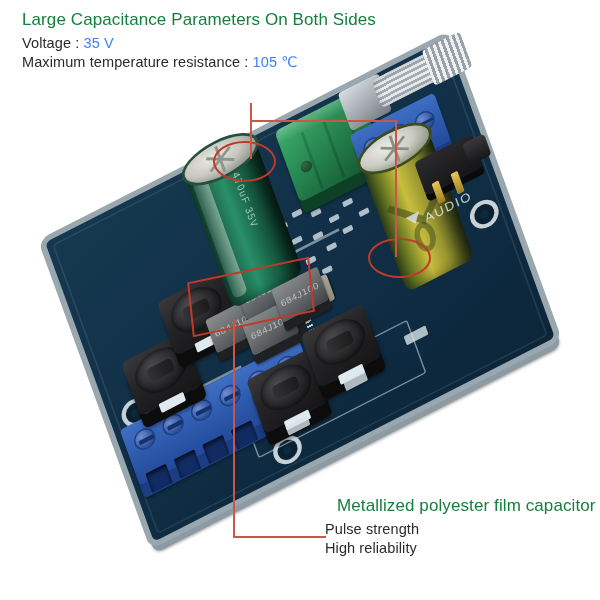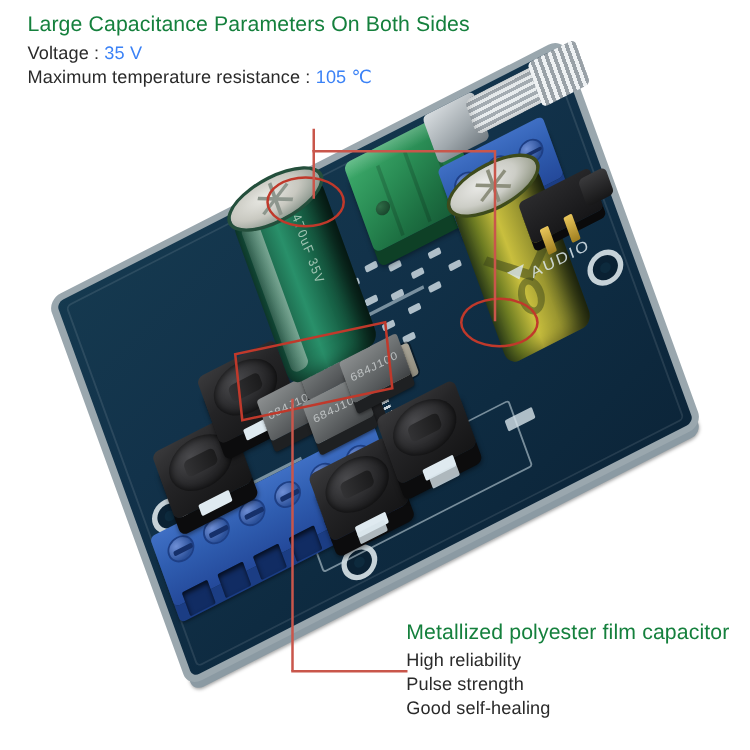--- a/index.html
+++ b/index.html
@@ -16,21 +16,21 @@
   .ann{position:absolute;white-space:nowrap;}
   .ann-title{color:#15803d;font-size:17px;letter-spacing:.1px;}
   .ann-line{color:#2a2a2a;font-size:14.5px;letter-spacing:.1px;}
   .val{color:#3b82f6;}
 
   #topText{left:22px;top:10px;}
   #topText .ann-title{position:static;display:block;margin-bottom:5px;}
   #topText .ann-line{position:static;display:block;margin-bottom:3px;}
 
   #botText{left:325px;top:496px;}
-  #botText .ann-title{position:static;display:block;margin-bottom:5px;}
+  #botText .ann-title{position:static;display:block;margin-bottom:5px;margin-left:12px;}
   #botText .ann-line{position:static;display:block;margin-bottom:3px;}
 
   
   .leader{position:absolute;background:#c9564b;}
   .leader.v{width:1.6px;}
   .leader.h{height:1.6px;}
 
   
   #boardWrap{
     position:absolute;left:0px;top:110px;width:600px;height:420px;
@@ -423,18 +423,17 @@
   <div class="leader h" style="left:233px;top:536px;width:93px;"></div>
 
   <div id="topText" class="ann">
     <div class="ann-title">Large Capacitance Parameters On Both Sides</div>
     <div class="ann-line"><span>Voltage :</span> <span class="val">35 V</span></div>
     <div class="ann-line"><span>Maximum temperature resistance :</span> <span class="val">105 ℃</span></div>
   </div>
 
   <div id="botText" class="ann">
     <div class="ann-title">Metallized polyester film capacitor</div>
+    <div class="ann-line">Pulse strength</div>
     <div class="ann-line">High reliability</div>
-    <div class="ann-line">Pulse strength</div>
-    <div class="ann-line">Good self-healing</div>
   </div>
 
 </div>
 
 </body></html>

